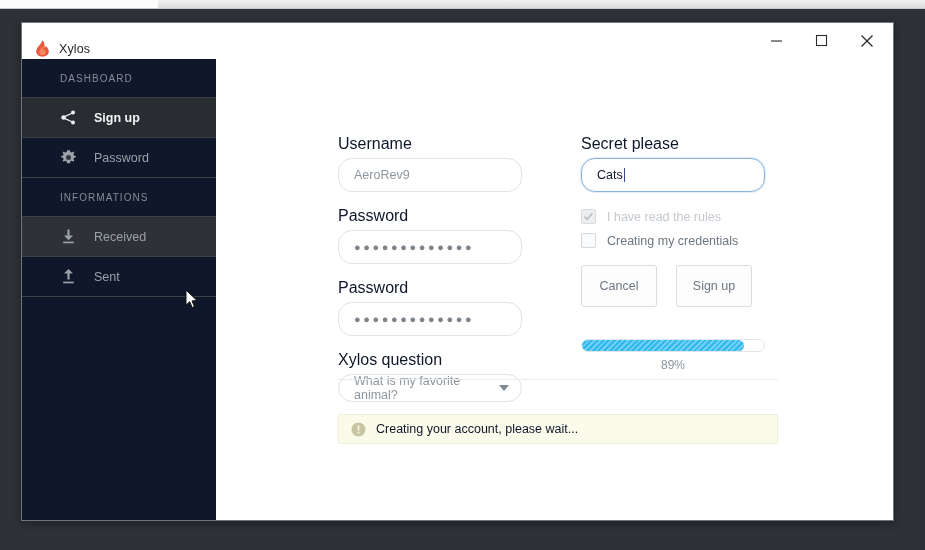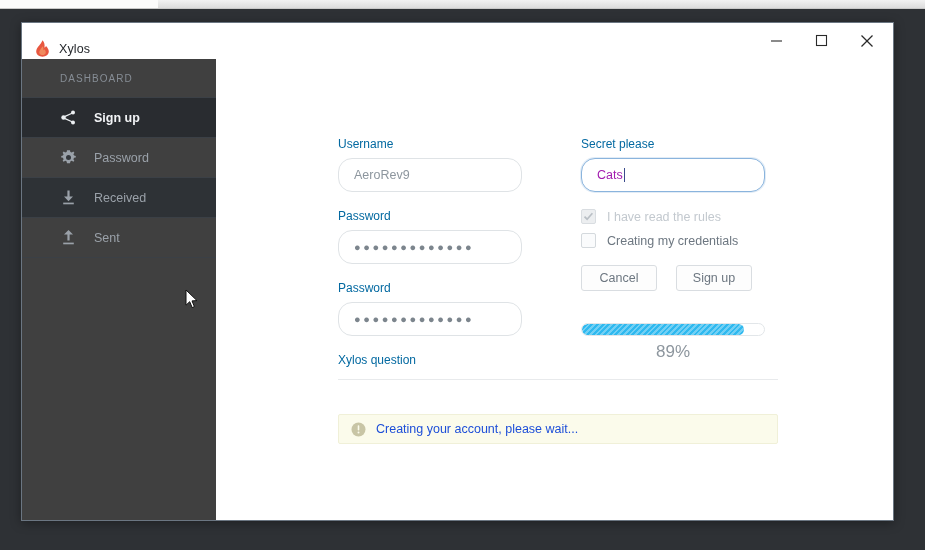--- a/index.html
+++ b/index.html
@@ -90,21 +90,21 @@
   #window-body {
     flex: 1;
     display: flex;
     min-height: 0;
   }
 
   
   #sidebar {
     width: 194px;
     min-width: 194px;
-    background: #404040;
+    background: #0f172a;
     display: flex;
     flex-direction: column;
     position: relative;
   }
   .sb-section {
     height: 39px;
     display: flex;
     align-items: center;
     padding-left: 38px;
     box-sizing: border-box;
@@ -160,22 +160,22 @@
     top: 78px;
     width: 440px;
   }
   .cols {
     display: flex;
   }
   .col-left { width: 243px; }
   .col-right { width: 197px; }
 
   .field-label {
-    font-size: 12px;
-    color: #0369a1;
+    font-size: 16px;
+    color: #0f172a;
     margin-bottom: 7px;
     line-height: 14px;
   }
   .txt-input {
     width: 184px;
     height: 28px;
     box-sizing: border-box;
     border: 1px solid #dfe3e6;
     border-radius: 14px;
     background: #ffffff;
@@ -183,21 +183,21 @@
     font-family: "Liberation Sans", sans-serif;
     font-size: 12.5px;
     color: #8d969e;
     outline: none;
     display: flex;
     align-items: center;
   }
   .txt-input.focused {
     border-color: #8ab4dd;
     box-shadow: 0 0 0 1px rgba(138,180,221,0.25);
-    color: #a21caf;
+    color: #0f172a;
   }
   .caret {
     display: inline-block;
     width: 1px;
     height: 14px;
     background: #3a4a8c;
     margin-left: 1px;
     vertical-align: middle;
   }
   .dots {
@@ -255,21 +255,21 @@
   .chk-box.disabled { background: #eceef0; border-color: #d9dde1; }
   .chk-label {
     font-size: 12.5px;
     color: #6d7781;
   }
   .chk-label.disabled { color: #c3c9cf; }
 
   
   .btn-row { display: flex; margin-top: 17px; }
   .btn {
-    height: 26px;
+    height: 42px;
     min-width: 76px;
     box-sizing: border-box;
     border: 1px solid #d9dde1;
     border-radius: 3px;
     background: #fdfdfd;
     color: #6d7781;
     font-size: 12.5px;
     font-family: "Liberation Sans", sans-serif;
     display: flex;
     align-items: center;
@@ -298,21 +298,21 @@
       rgba(255,255,255,0.32) 0px,
       rgba(255,255,255,0.32) 2px,
       rgba(255,255,255,0) 2px,
       rgba(255,255,255,0) 4px
     );
     border-radius: 7px;
   }
   #progress-text {
     text-align: center;
     width: 184px;
-    font-size: 17px;
+    font-size: 12px;
     color: #8d969e;
     margin-top: 6px;
   }
 
   
   #divider {
     position: absolute;
     left: 122px;
     top: 320px;
     width: 440px;
@@ -333,21 +333,21 @@
     align-items: center;
     padding-left: 12px;
   }
   #alert-icon {
     width: 15px; height: 15px;
     margin-right: 10px;
     flex-shrink: 0;
   }
   #alert-text {
     font-size: 12.5px;
-    color: #1d4ed8;
+    color: #0f172a;
   }
 
   
   #mouse-cursor {
     position: absolute;
     left: 163px;
     top: 230px;
     width: 14px;
     height: 21px;
     pointer-events: none;
@@ -413,20 +413,21 @@
       <div class="sb-item">
         <span class="sb-icon">
           <svg width="17" height="17" viewBox="0 0 17 17">
             <path d="M8.5 1.2 l1.5 0 0.35 1.75 a5.6 5.6 0 0 1 1.45 0.62 l1.5 -0.95 1.05 1.05 -0.95 1.5 a5.6 5.6 0 0 1 0.62 1.45 l1.75 0.35 0 1.5 -1.75 0.35 a5.6 5.6 0 0 1 -0.62 1.45 l0.95 1.5 -1.05 1.05 -1.5 -0.95 a5.6 5.6 0 0 1 -1.45 0.62 l-0.35 1.75 -1.5 0 -1.5 0 -0.35 -1.75 a5.6 5.6 0 0 1 -1.45 -0.62 l-1.5 0.95 -1.05 -1.05 0.95 -1.5 a5.6 5.6 0 0 1 -0.62 -1.45 l-1.75 -0.35 0 -1.5 1.75 -0.35 a5.6 5.6 0 0 1 0.62 -1.45 l-0.95 -1.5 1.05 -1.05 1.5 0.95 a5.6 5.6 0 0 1 1.45 -0.62 l0.35 -1.75 z" fill="#9aa1a9"></path>
             <circle cx="8.5" cy="8.5" r="2.5" fill="#33373c"></circle>
           </svg>
         </span>
         <span class="sb-label">Password</span>
       </div>
 
+      <div class="sb-section">INFORMATIONS</div>
 
       <div class="sb-item hovered">
         <span class="sb-icon">
           <svg width="17" height="17" viewBox="0 0 17 17">
             <rect x="7.4" y="1.5" width="2.2" height="7" fill="#9aa1a9"></rect>
             <path d="M4 7.5 L8.5 12.3 L13 7.5 Z" fill="#9aa1a9"></path>
             <rect x="3.2" y="13.6" width="10.6" height="1.7" fill="#9aa1a9"></rect>
           </svg>
         </span>
         <span class="sb-label">Received</span>
@@ -473,20 +474,24 @@
 
             <div class="field-block">
               <div class="field-label">Password</div>
               <div class="txt-input">
                 <span class="dots">●●●●●●●●●●●●●</span>
               </div>
             </div>
 
             <div class="field-block">
               <div class="field-label">Xylos question</div>
+              <div class="sel-input">
+                <span>What is my favorite animal?</span>
+                <span class="sel-caret"></span>
+              </div>
             </div>
 
           </div>
 
           <div class="col-right">
 
             <div class="field-block">
               <div class="field-label">Secret please</div>
               <div class="txt-input focused">
                 <span>Cats</span>

